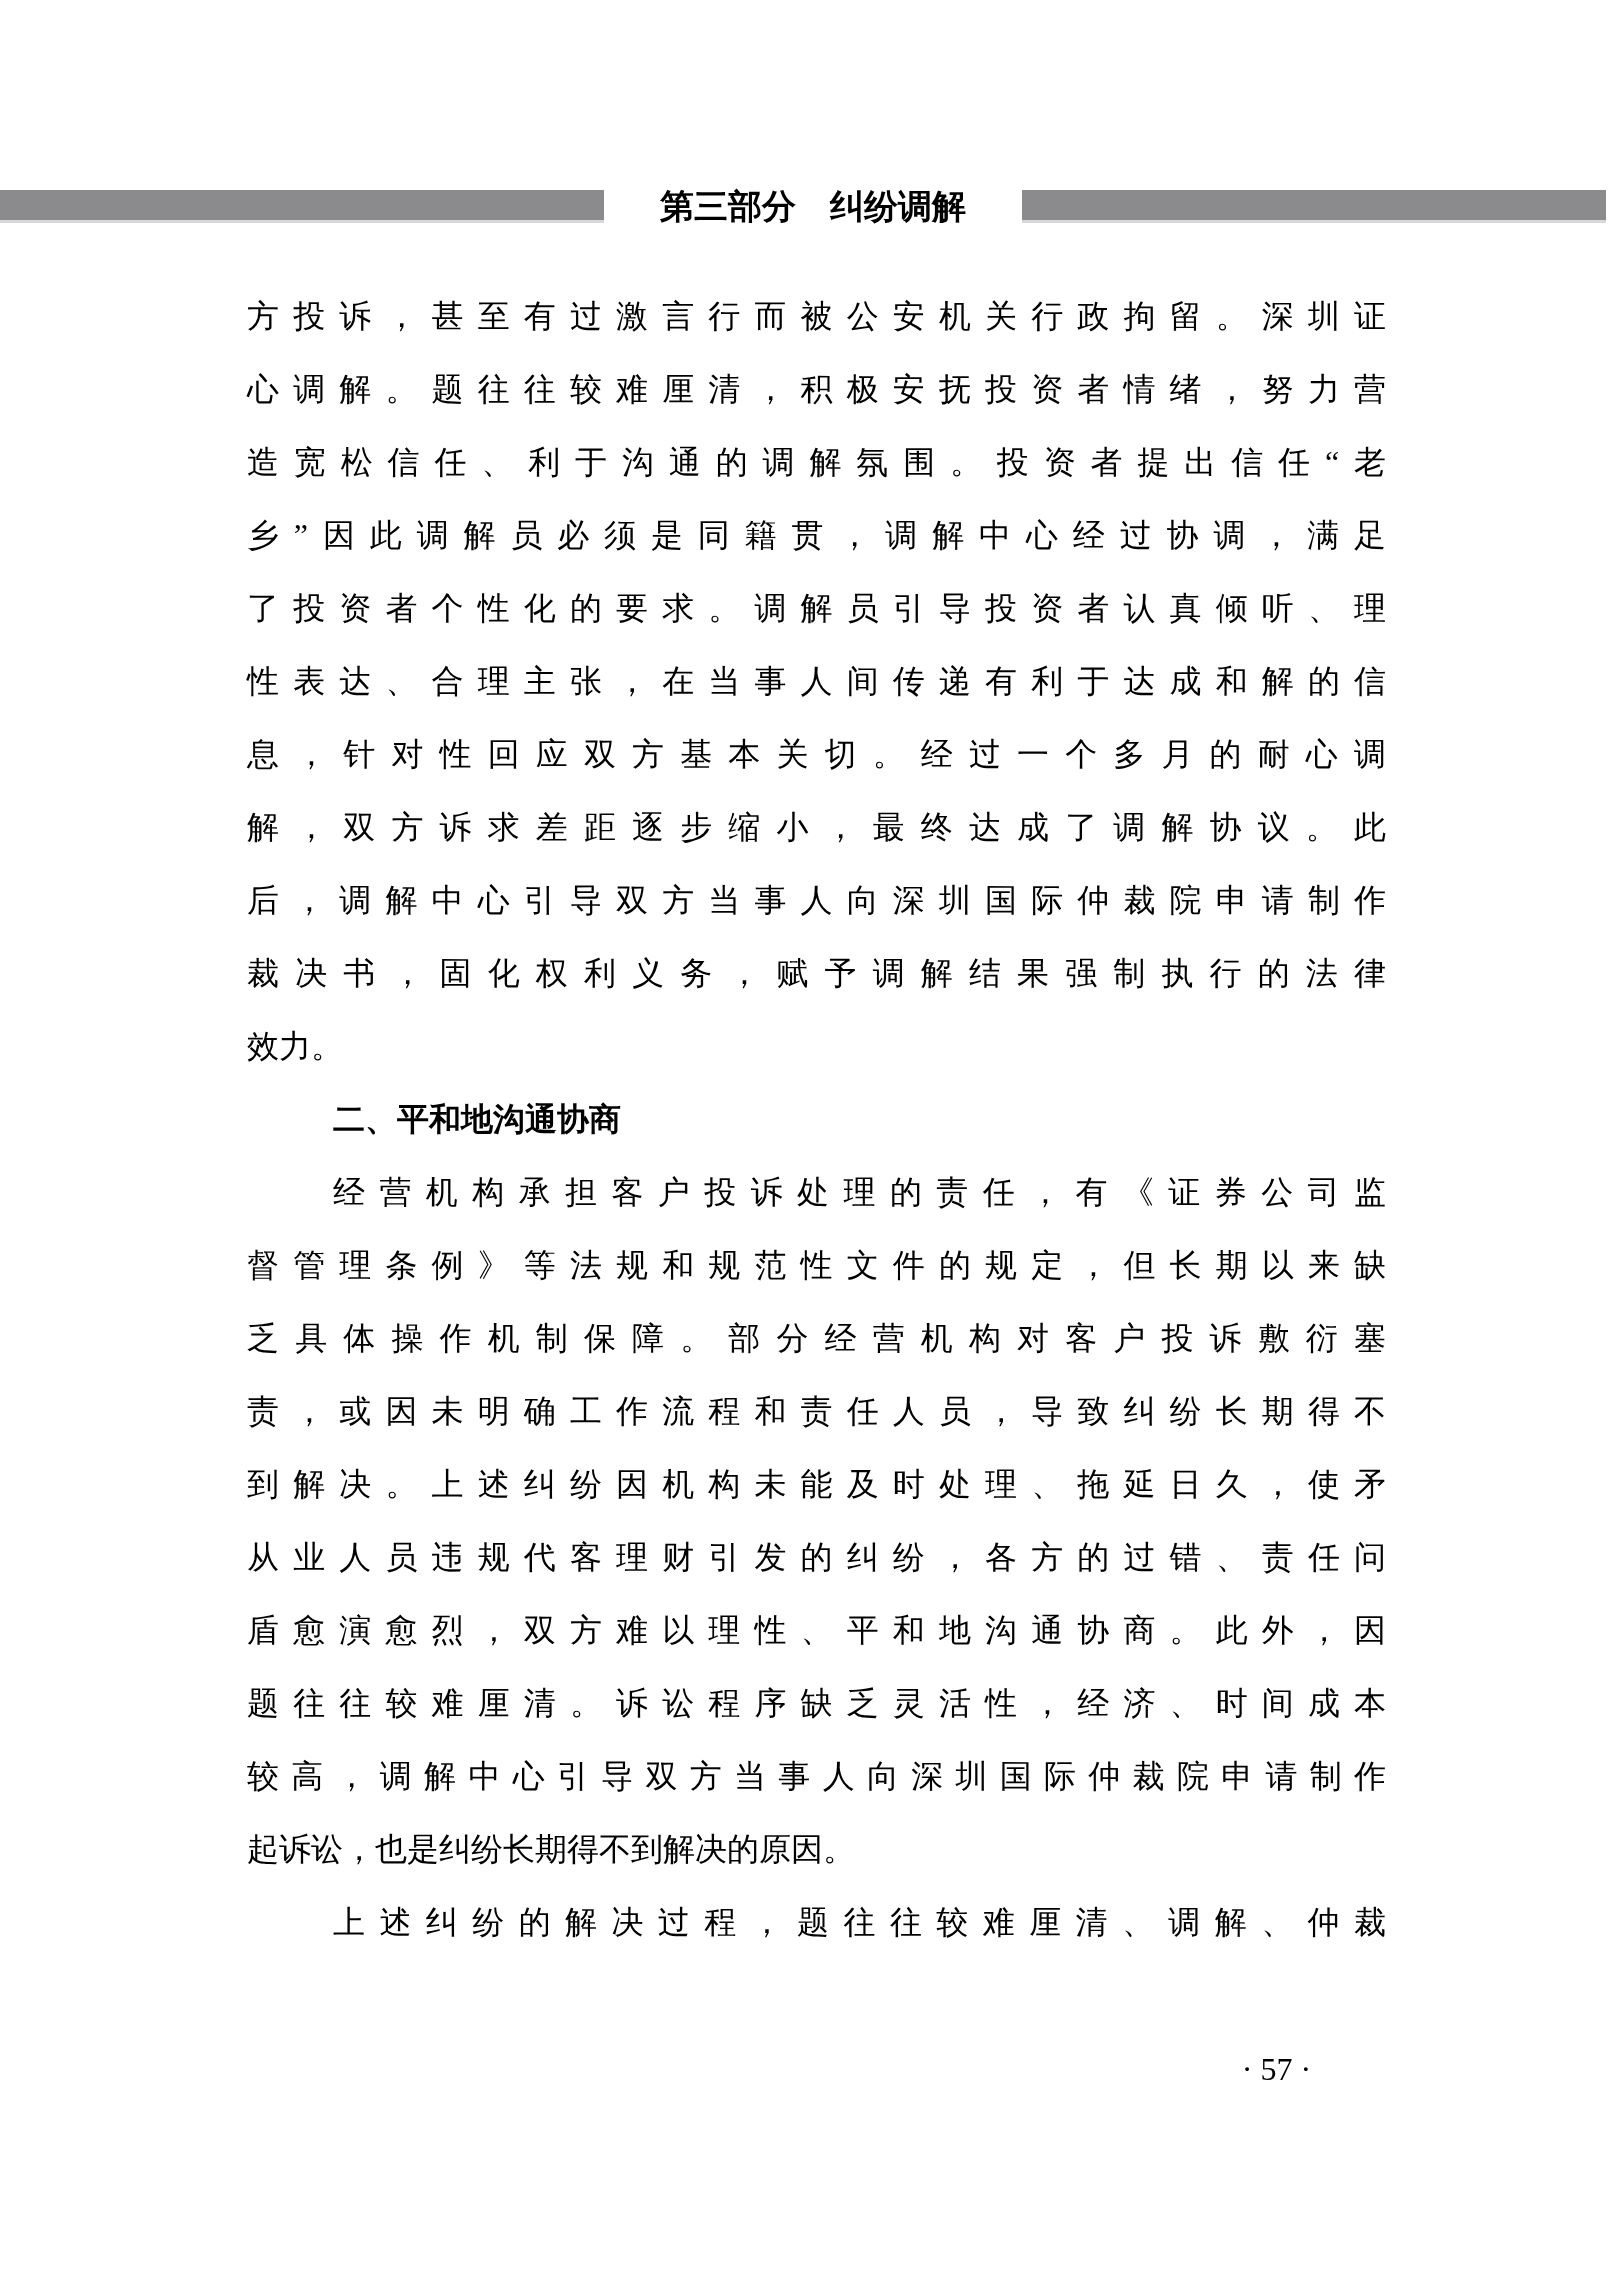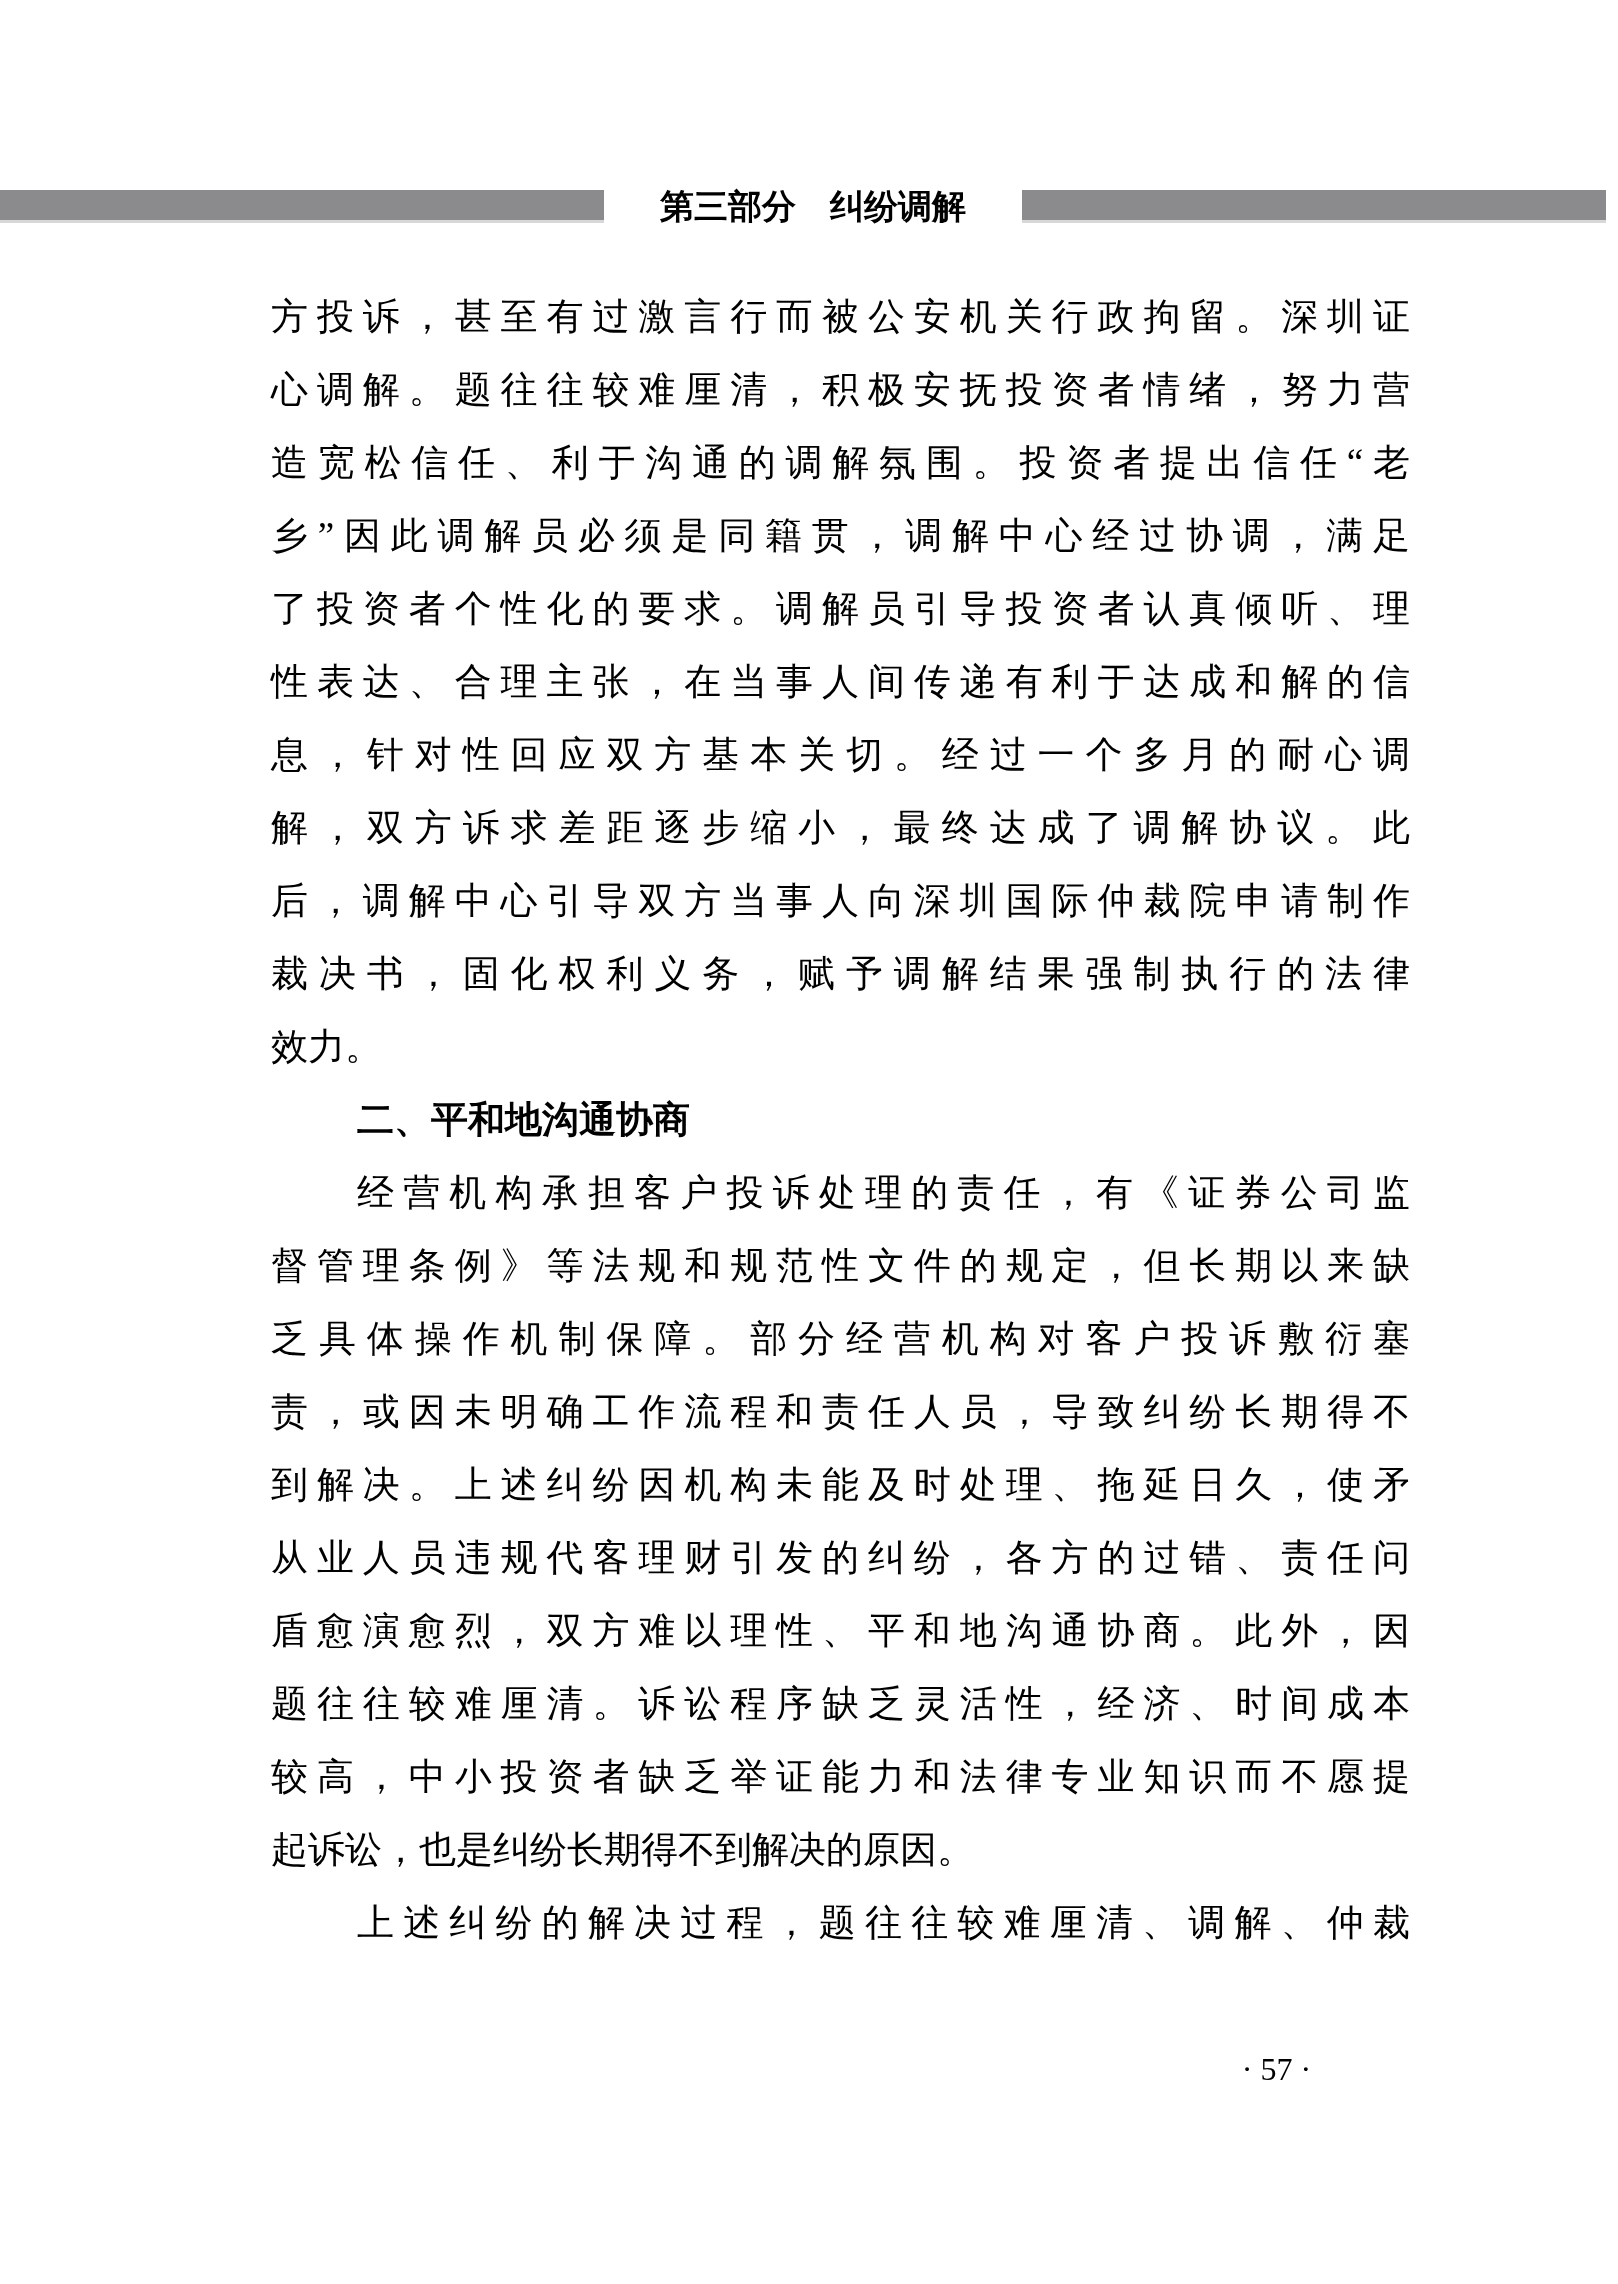--- a/index.html
+++ b/index.html
@@ -26,21 +26,21 @@
     line-height: 32px; text-align: center;
     font-family: "Liberation Sans", "DejaVu Sans", sans-serif;
     font-weight: bold; font-size: 34px; color: #000000;
     white-space: nowrap;
   }
 
   
   .text-body {
     position: absolute; left: 247px; top: 280px; width: 1139px;
     font-family: "Liberation Serif", "DejaVu Serif", serif;
-    font-size: 37px; line-height: 73px; color: #000000; margin-left: 24px;
+    font-size: 32px; line-height: 73px; color: #000000;
   }
   .line {
     text-align: justify;
     text-align-last: justify;
     text-justify: inter-character;
     white-space: nowrap;            
   }
   .line.justify { white-space: normal; }
   .line.nojust  { text-align: center; text-align-last: left; }
   .line.indent  { text-indent: 86px; }
@@ -80,21 +80,21 @@
       <div class="line nojust">效力。</div>
       <div class="line nojust indent heading">二、平和地沟通协商</div>
       <div class="line justify indent">经营机构承担客户投诉处理的责任，有《证券公司监</div>
       <div class="line justify">督管理条例》等法规和规范性文件的规定，但长期以来缺</div>
       <div class="line justify">乏具体操作机制保障。部分经营机构对客户投诉敷衍塞</div>
       <div class="line justify">责，或因未明确工作流程和责任人员，导致纠纷长期得不</div>
       <div class="line justify">到解决。上述纠纷因机构未能及时处理、拖延日久，使矛</div>
       <div class="line justify">从业人员违规代客理财引发的纠纷，各方的过错、责任问</div>
       <div class="line justify">盾愈演愈烈，双方难以理性、平和地沟通协商。此外，因</div>
       <div class="line justify">题往往较难厘清。诉讼程序缺乏灵活性，经济、时间成本</div>
-      <div class="line justify">较高，中小投资者缺乏举证能力和法律专业知识而不愿提</div>
+      <div class="line justify">较高，调解中心引导双方当事人向深圳国际仲裁院申请制作</div>
       <div class="line nojust">起诉讼，也是纠纷长期得不到解决的原因。</div>
       <div class="line justify indent">上述纠纷的解决过程，题往往较难厘清、调解、仲裁</div>
     </div>
 
   <div class="page-number">· 57 ·</div>
 
 </div>
 
 
 </body></html>

